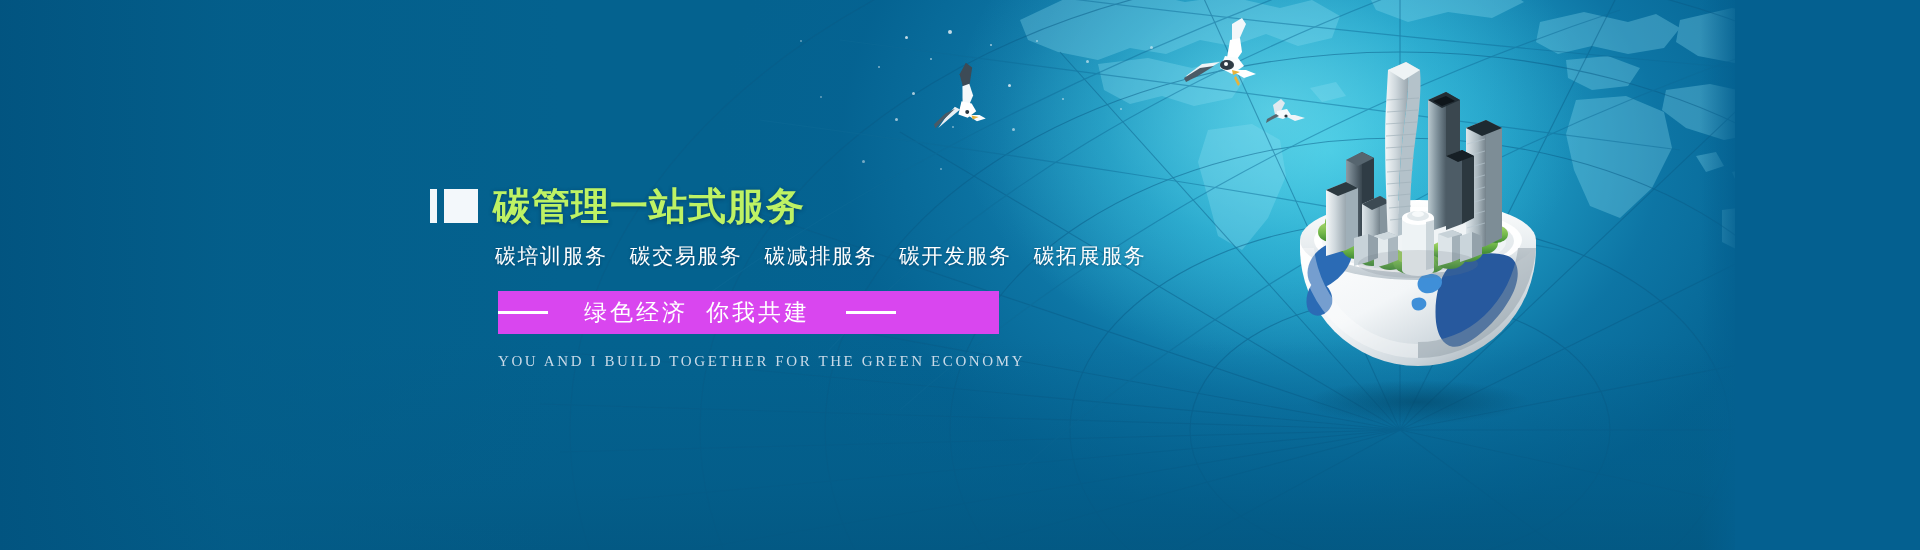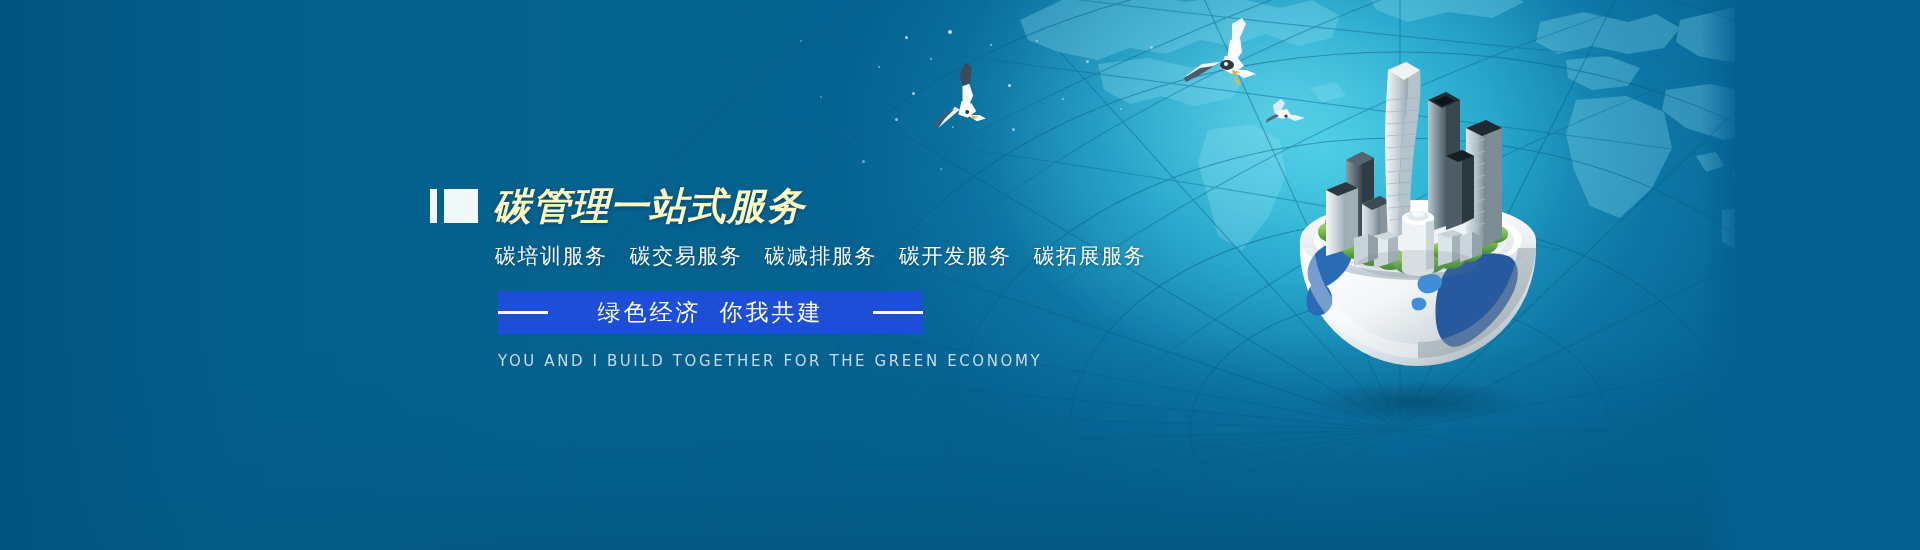--- a/index.html
+++ b/index.html
@@ -108,50 +108,49 @@
     background:#f3f8fb;
   }
   .title-mark .sq{
     width:34px; height:34px;
     background:#f3f8fb;
   }
   .title-text{
     font-size:38px;
     line-height:40px;
     font-weight:bold;
-    color:#fef9c3;
+    color:#bef264;
     letter-spacing:1px;
     text-shadow:0 1px 4px rgba(0,30,60,.45);
     white-space:nowrap;
-    font-style:italic;
   }
 
   .subtitle{
     margin-top:18px;
     margin-left:65px;
     font-size:21px;
     line-height:24px;
     color:#ffffff;
     letter-spacing:1.5px;
     white-space:nowrap;
     text-shadow:0 1px 3px rgba(0,30,60,.4);
     text-align:center;
   }
   .subtitle span{margin-right:14px;}
   .subtitle span:last-child{margin-right:0;}
 
   .cta{
     margin-top:23px;
     margin-left:68px;
-    width:425px;
+    width:501px;
     height:43px;
-    background:#1d4ed8;
+    background:#d946ef;
     display:flex;
     align-items:center;
-    justify-content:space-between;
+    justify-content:flex-start;
     gap:0;
   }
   .cta .rule{
     width:50px; height:3px;
     background:#ffffff;
     flex:0 0 auto;
   }
   .cta .cta-text{
     font-size:23px;
     line-height:23px;
@@ -166,20 +165,21 @@
   .tagline{
     margin-top:19px;
     margin-left:68px;
     width:501px;
     text-align:right;
     font-size:15px;
     line-height:17px;
     color:#c9dae8;
     letter-spacing:2.6px;
     white-space:nowrap;
+    font-family:Liberation Serif, serif;
   }
 
   
   .scene{
     position:absolute;
     left:1270px; top:40px;
     width:290px; height:390px;
   }
   .scene svg{width:100%;height:100%;display:block;overflow:visible;}
 

